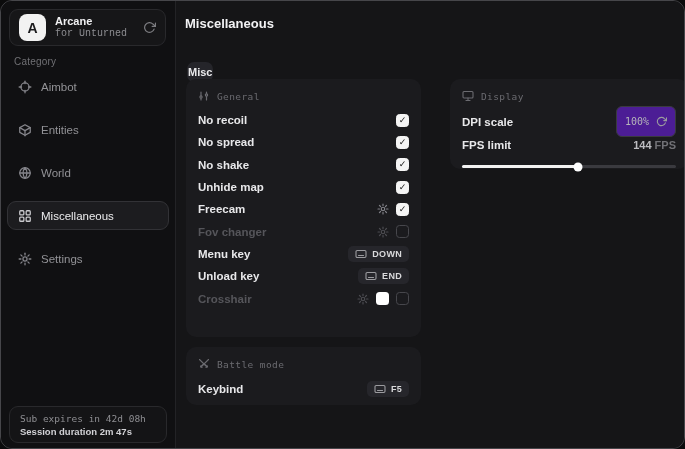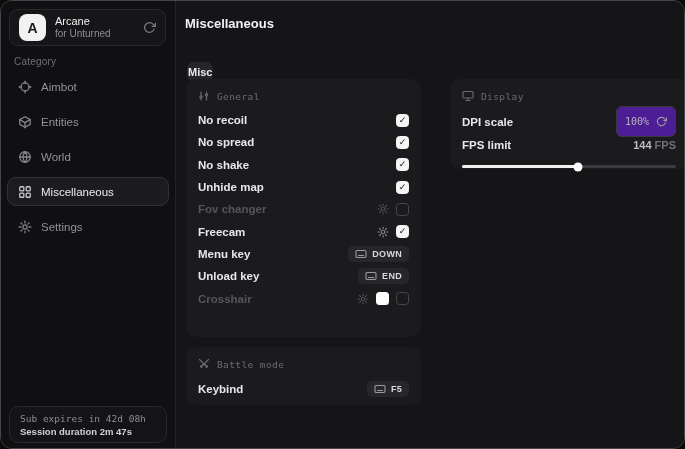--- a/index.html
+++ b/index.html
@@ -3,25 +3,25 @@
 <meta charset="utf-8">
 <style>
   html,body{margin:0;padding:0;background:#0b0b0c;font-family:"Liberation Sans","DejaVu Sans",sans-serif;}
   .window{position:relative;width:683px;height:447px;background:#151517;border:1px solid #46464a;border-radius:12px;overflow:hidden;}
 
   
   .sidebar{position:absolute;left:0;top:0;bottom:0;width:174px;background:#101012;border-right:1px solid #232326;}
   .header-card{position:absolute;left:8px;top:8px;width:157px;height:37px;border:1px solid #29292c;border-radius:9px;background:#161618;display:flex;align-items:center;padding:0 9px;box-sizing:border-box;gap:9px;}
   .avatar{width:27px;height:27px;border-radius:8px;background:#f2f2f2;color:#1a1a1c;font-weight:bold;font-size:14px;display:flex;align-items:center;justify-content:center;flex-shrink:0;}
   .app-titles{display:flex;flex-direction:column;line-height:1.15;flex:1;min-width:0;}
-  .app-name{font-size:11px;font-weight:400;color:#f1f1f3;}
-  .app-sub{font-size:10px;color:#8d8d91;}
+  .app-name{font-size:11px;font-weight:700;color:#f1f1f3;}
+  .app-sub{font-size:10px;color:#8d8d91;font-family:Liberation Mono, monospace;}
   .hdr-icon{color:#7c7c80;display:flex;}
   .category{position:absolute;left:13px;top:55px;font-size:10px;color:#707074;letter-spacing:.2px;}
-  .nav{position:absolute;left:6px;right:6px;top:71px;display:flex;flex-direction:column;gap:6px;}
+  .nav{position:absolute;left:6px;right:6px;top:71px;display:flex;flex-direction:column;gap:14px;}
   .nav-item{display:flex;align-items:center;gap:9px;height:27px;padding:0 10px;border:1px solid transparent;border-radius:9px;color:#929296;font-size:11.5px;cursor:pointer;}
   .nav-item .nav-ic{display:flex;color:#84848a;}
   .nav-item.active{background:#1c1c1f;border-color:#323236;color:#ececee;}
   .nav-item.active .nav-ic{color:#cacace;}
   .status-card{position:absolute;left:8px;right:8px;bottom:5px;height:37px;border:1px solid #29292c;border-radius:9px;background:#141416;box-sizing:border-box;padding:5px 10px;display:flex;flex-direction:column;justify-content:center;gap:2px;}
   .status-line1{font-family:"DejaVu Sans Mono",monospace;font-size:9.5px;color:#8e8e92;white-space:nowrap;}
   .status-line2{font-size:9.5px;font-weight:700;color:#d2d2d6;white-space:nowrap;}
 
   
   .main{position:absolute;left:175px;top:0;right:0;bottom:0;background:#151517;}
@@ -193,56 +193,56 @@
         <div class="controls">
             <span class="checkbox checked"></span>
           </div>
       </div>
       <div class="row">
         <span class="row-label">Unhide map</span>
         <div class="controls">
             <span class="checkbox checked"></span>
           </div>
       </div>
-      <div class="row dim">
-        <span class="row-label">Fov changer</span>
+      <div class="row">
+        <span class="row-label">Freecam</span>
         <div class="controls">
           <span class="mini-gear">
             <svg width="12" height="12" viewBox="0 0 24 24" fill="none" stroke="currentColor" stroke-width="2.4" stroke-linecap="round">
                 <circle cx="12" cy="12" r="3.5"></circle>
                 <line x1="12" y1="2" x2="12" y2="5"></line>
                 <line x1="12" y1="19" x2="12" y2="22"></line>
                 <line x1="2" y1="12" x2="5" y2="12"></line>
                 <line x1="19" y1="12" x2="22" y2="12"></line>
                 <line x1="4.9" y1="4.9" x2="7" y2="7"></line>
                 <line x1="17" y1="17" x2="19.1" y2="19.1"></line>
                 <line x1="4.9" y1="19.1" x2="7" y2="17"></line>
                 <line x1="17" y1="7" x2="19.1" y2="4.9"></line>
               </svg>
           </span>
-          <span class="checkbox"></span>
-        </div>
-      </div>
-      <div class="row">
-        <span class="row-label">Freecam</span>
+          <span class="checkbox checked"></span>
+        </div>
+      </div>
+      <div class="row dim">
+        <span class="row-label">Fov changer</span>
         <div class="controls">
           <span class="mini-gear">
             <svg width="12" height="12" viewBox="0 0 24 24" fill="none" stroke="currentColor" stroke-width="2.4" stroke-linecap="round">
                 <circle cx="12" cy="12" r="3.5"></circle>
                 <line x1="12" y1="2" x2="12" y2="5"></line>
                 <line x1="12" y1="19" x2="12" y2="22"></line>
                 <line x1="2" y1="12" x2="5" y2="12"></line>
                 <line x1="19" y1="12" x2="22" y2="12"></line>
                 <line x1="4.9" y1="4.9" x2="7" y2="7"></line>
                 <line x1="17" y1="17" x2="19.1" y2="19.1"></line>
                 <line x1="4.9" y1="19.1" x2="7" y2="17"></line>
                 <line x1="17" y1="7" x2="19.1" y2="4.9"></line>
               </svg>
           </span>
-          <span class="checkbox checked"></span>
+          <span class="checkbox"></span>
         </div>
       </div>
       <div class="row">
         <span class="row-label">Menu key</span>
         <div class="controls">
           <span class="keybadge">
             <span class="kb-ic">
                 <svg width="12" height="10" viewBox="0 0 24 20" fill="none" stroke="currentColor" stroke-width="2.2" stroke-linecap="round">
                   <rect x="2" y="3" width="20" height="14" rx="2.5"></rect>
                   <line x1="7" y1="13" x2="17" y2="13"></line>

